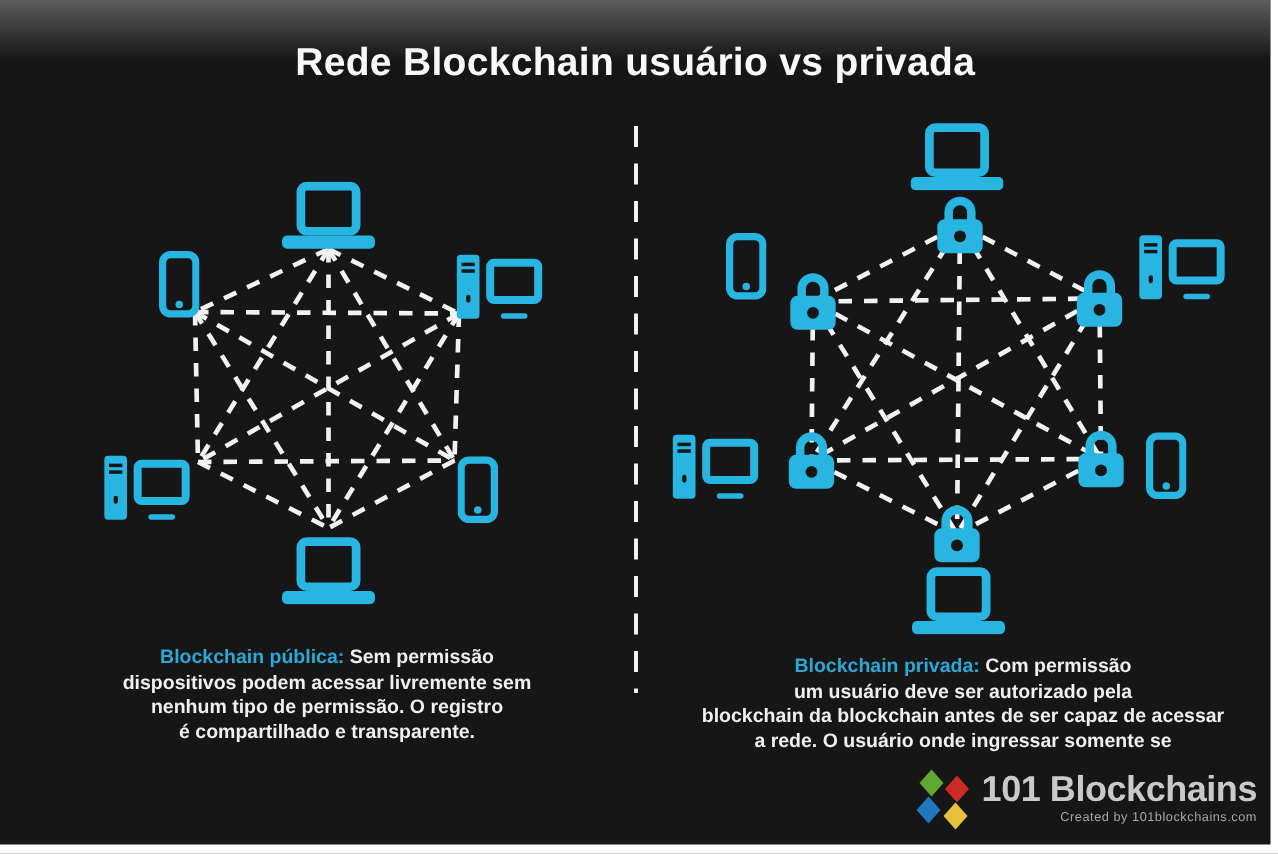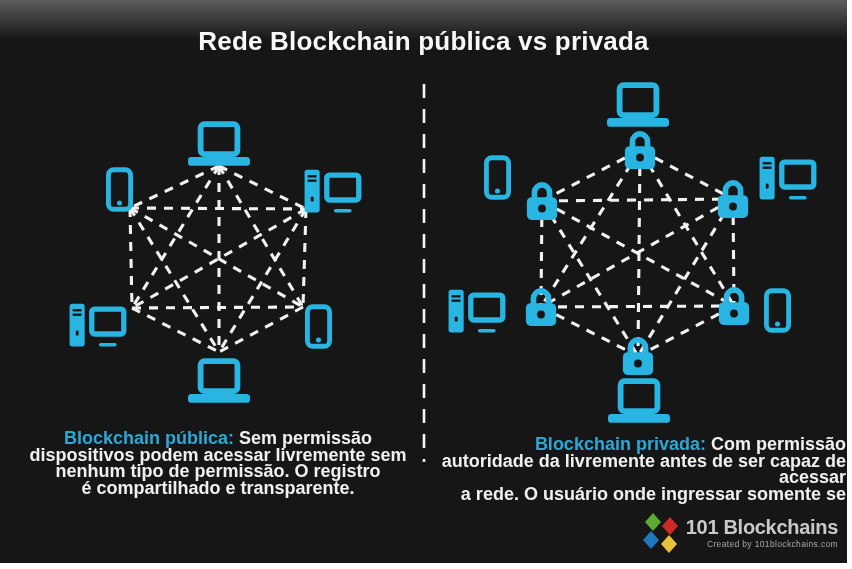--- a/index.html
+++ b/index.html
@@ -17,32 +17,32 @@
     background:linear-gradient(to bottom, rgba(255,255,255,0.30), rgba(255,255,255,0));
     pointer-events:none;
   }
   .title {
     position:absolute; top:26px; left:0; width:100%; text-align:center;
     color:#f8f8f8; font-size:26px; font-weight:bold; letter-spacing:0.2px;
   }
   .diagram-svg { position:absolute; left:0; top:0; }
   .desc {
     position:absolute; text-align:center; font-weight:bold;
-    font-size:18px; line-height:16.5px; color:#f0f0f0;
+    font-size:13px; line-height:16.5px; color:#f0f0f0;
   }
   .desc .lead { color:var(--label-cyan, #2aa9d6); }
   .desc-left  { left:25px;  top:430px; width:386px; }
-  .desc-right { left:438px; top:436px; width:408px;text-align:right; }
+  .desc-right { left:438px; top:436px; width:408px; }
   .footer {
     position:absolute; right:9px; bottom:8px;
     display:flex; align-items:center; gap:5px;
   }
   .brand-col { display:flex; flex-direction:column; align-items:flex-end; }
   .brand-text {
-    color:#c9c9c9; font-size:20px; font-weight:bold; line-height:20px;
+    color:#c9c9c9; font-size:24px; font-weight:bold; line-height:20px;
     letter-spacing:-0.3px; white-space:nowrap;
   }
   .credit {
     color:#a8a8a8; font-size:8.5px; margin-top:2px; letter-spacing:0.35px;
     white-space:nowrap;
     text-align:center;
   }
   .mesh line {
     stroke:var(--mesh-white, #f2f2f2); stroke-width:3.1;
     stroke-dasharray:9 8;
@@ -51,21 +51,21 @@
     stroke:#f5f5f5; stroke-width:2.6; stroke-dasharray:14 11;
   }
 </style>
 </head>
 <body>
 
 <div class="page">
   <div class="canvas">
     <div class="top-glow"></div>
 
-    <div class="title">Rede Blockchain pública vs privada</div>
+    <div class="title">Rede Blockchain usuário vs privada</div>
 
     <svg class="diagram-svg" width="847" height="563" viewBox="0 0 847 563">
       <defs>
         <symbol id="laptop" viewBox="0 0 64 46">
           <rect x="13" y="3" width="38" height="31" rx="4" fill="none" stroke="var(--device-cyan, #28b5e2)" stroke-width="6"></rect>
           <rect x="0" y="37" width="64" height="9" rx="3.5" fill="var(--device-cyan, #28b5e2)"></rect>
         </symbol>
         <symbol id="phone" viewBox="0 0 28 46">
           <rect x="2.5" y="2.5" width="23" height="41" rx="5.5" fill="none" stroke="var(--device-cyan, #28b5e2)" stroke-width="5"></rect>
           <circle cx="14" cy="37" r="2.6" fill="var(--device-cyan, #28b5e2)"></circle>
@@ -148,21 +148,22 @@
 
     <div class="desc desc-left">
       <div><span class="lead">Blockchain pública:</span> <span>Sem permissão</span></div>
       <div>dispositivos podem acessar livremente sem</div>
       <div>nenhum tipo de permissão. O registro</div>
       <div>é compartilhado e transparente.</div>
     </div>
 
     <div class="desc desc-right">
       <div><span class="lead">Blockchain privada:</span> <span>Com permissão</span></div>
-      <div>autoridade da livremente antes de ser capaz de acessar</div>
+      <div>um usuário deve ser autorizado pela</div>
+      <div>blockchain da blockchain antes de ser capaz de acessar</div>
       <div>a rede. O usuário onde ingressar somente se</div>
     </div>
 
     <div class="footer">
       <svg width="40" height="44" viewBox="0 0 40 44">
         <polygon points="12,2 20,11 12,20 4,11" fill="var(--logo-green, #5fa832)"></polygon>
         <polygon points="29,6 37,15 29,24 21,15" fill="var(--logo-red, #cc2b26)"></polygon>
         <polygon points="10,20 18,29 10,38 2,29" fill="var(--logo-blue, #1f77c0)"></polygon>
         <polygon points="28,24 36,33 28,42 20,33" fill="var(--logo-yellow, #e8c23a)"></polygon>
       </svg>

